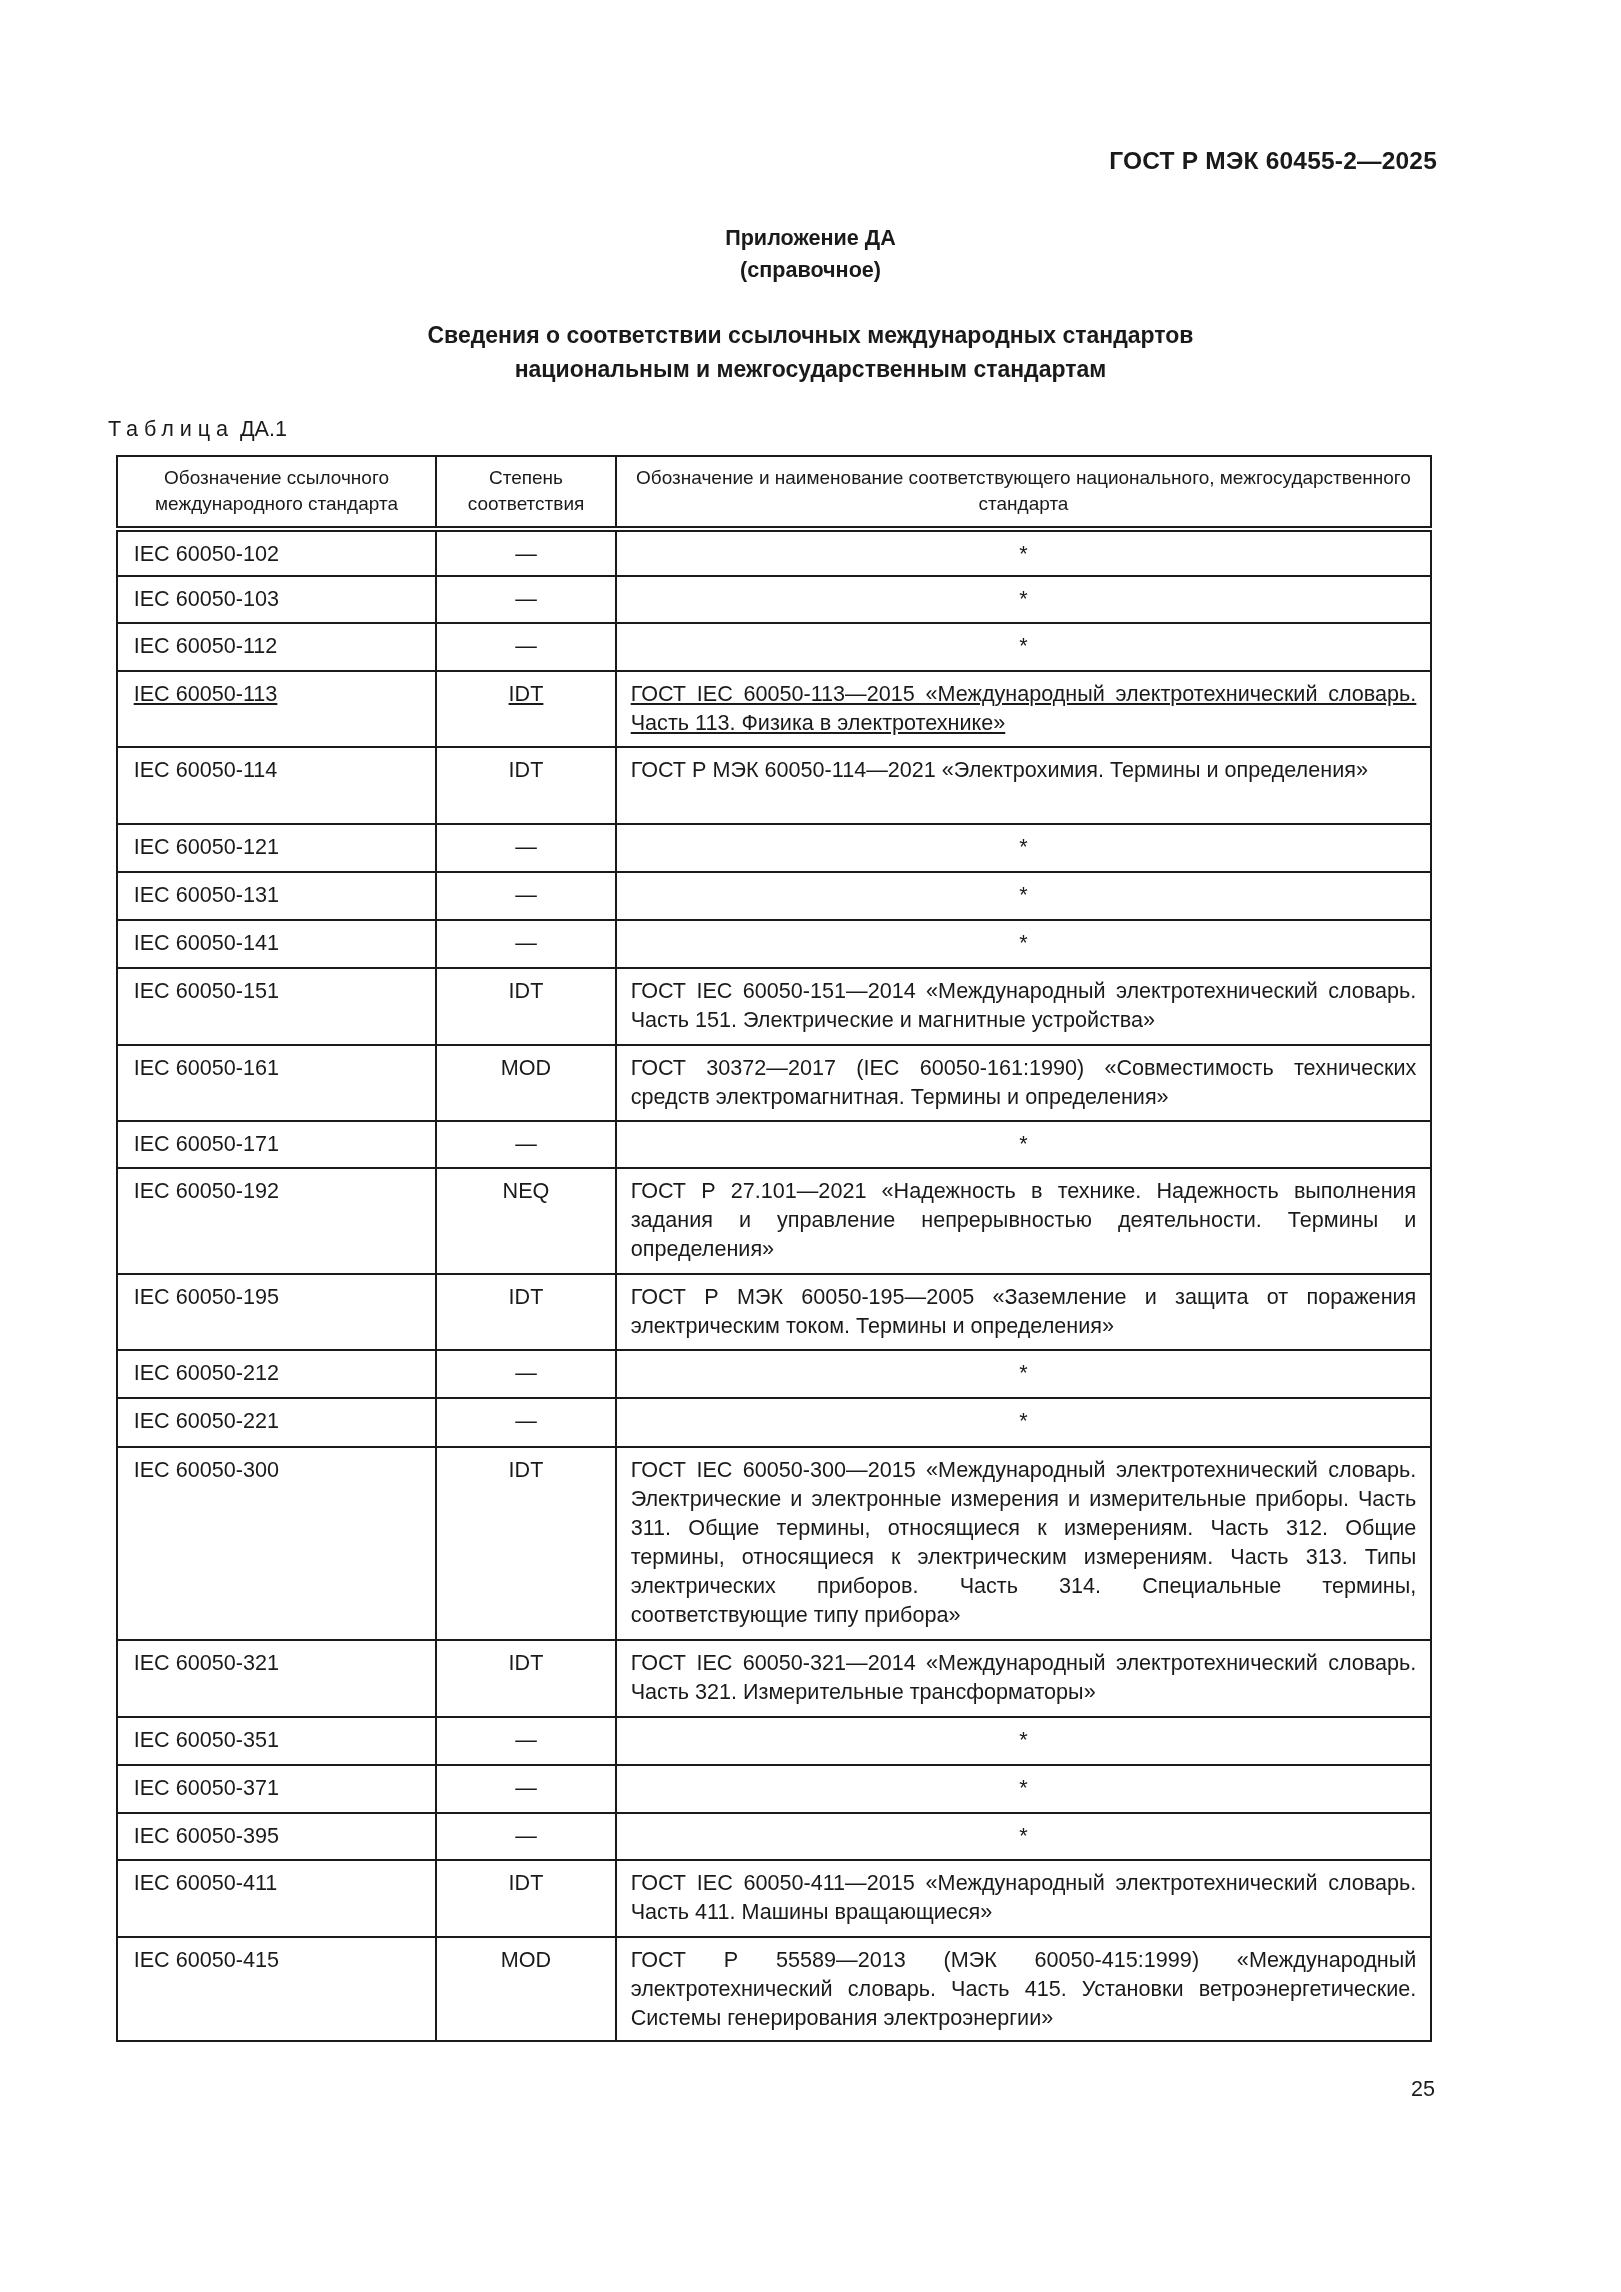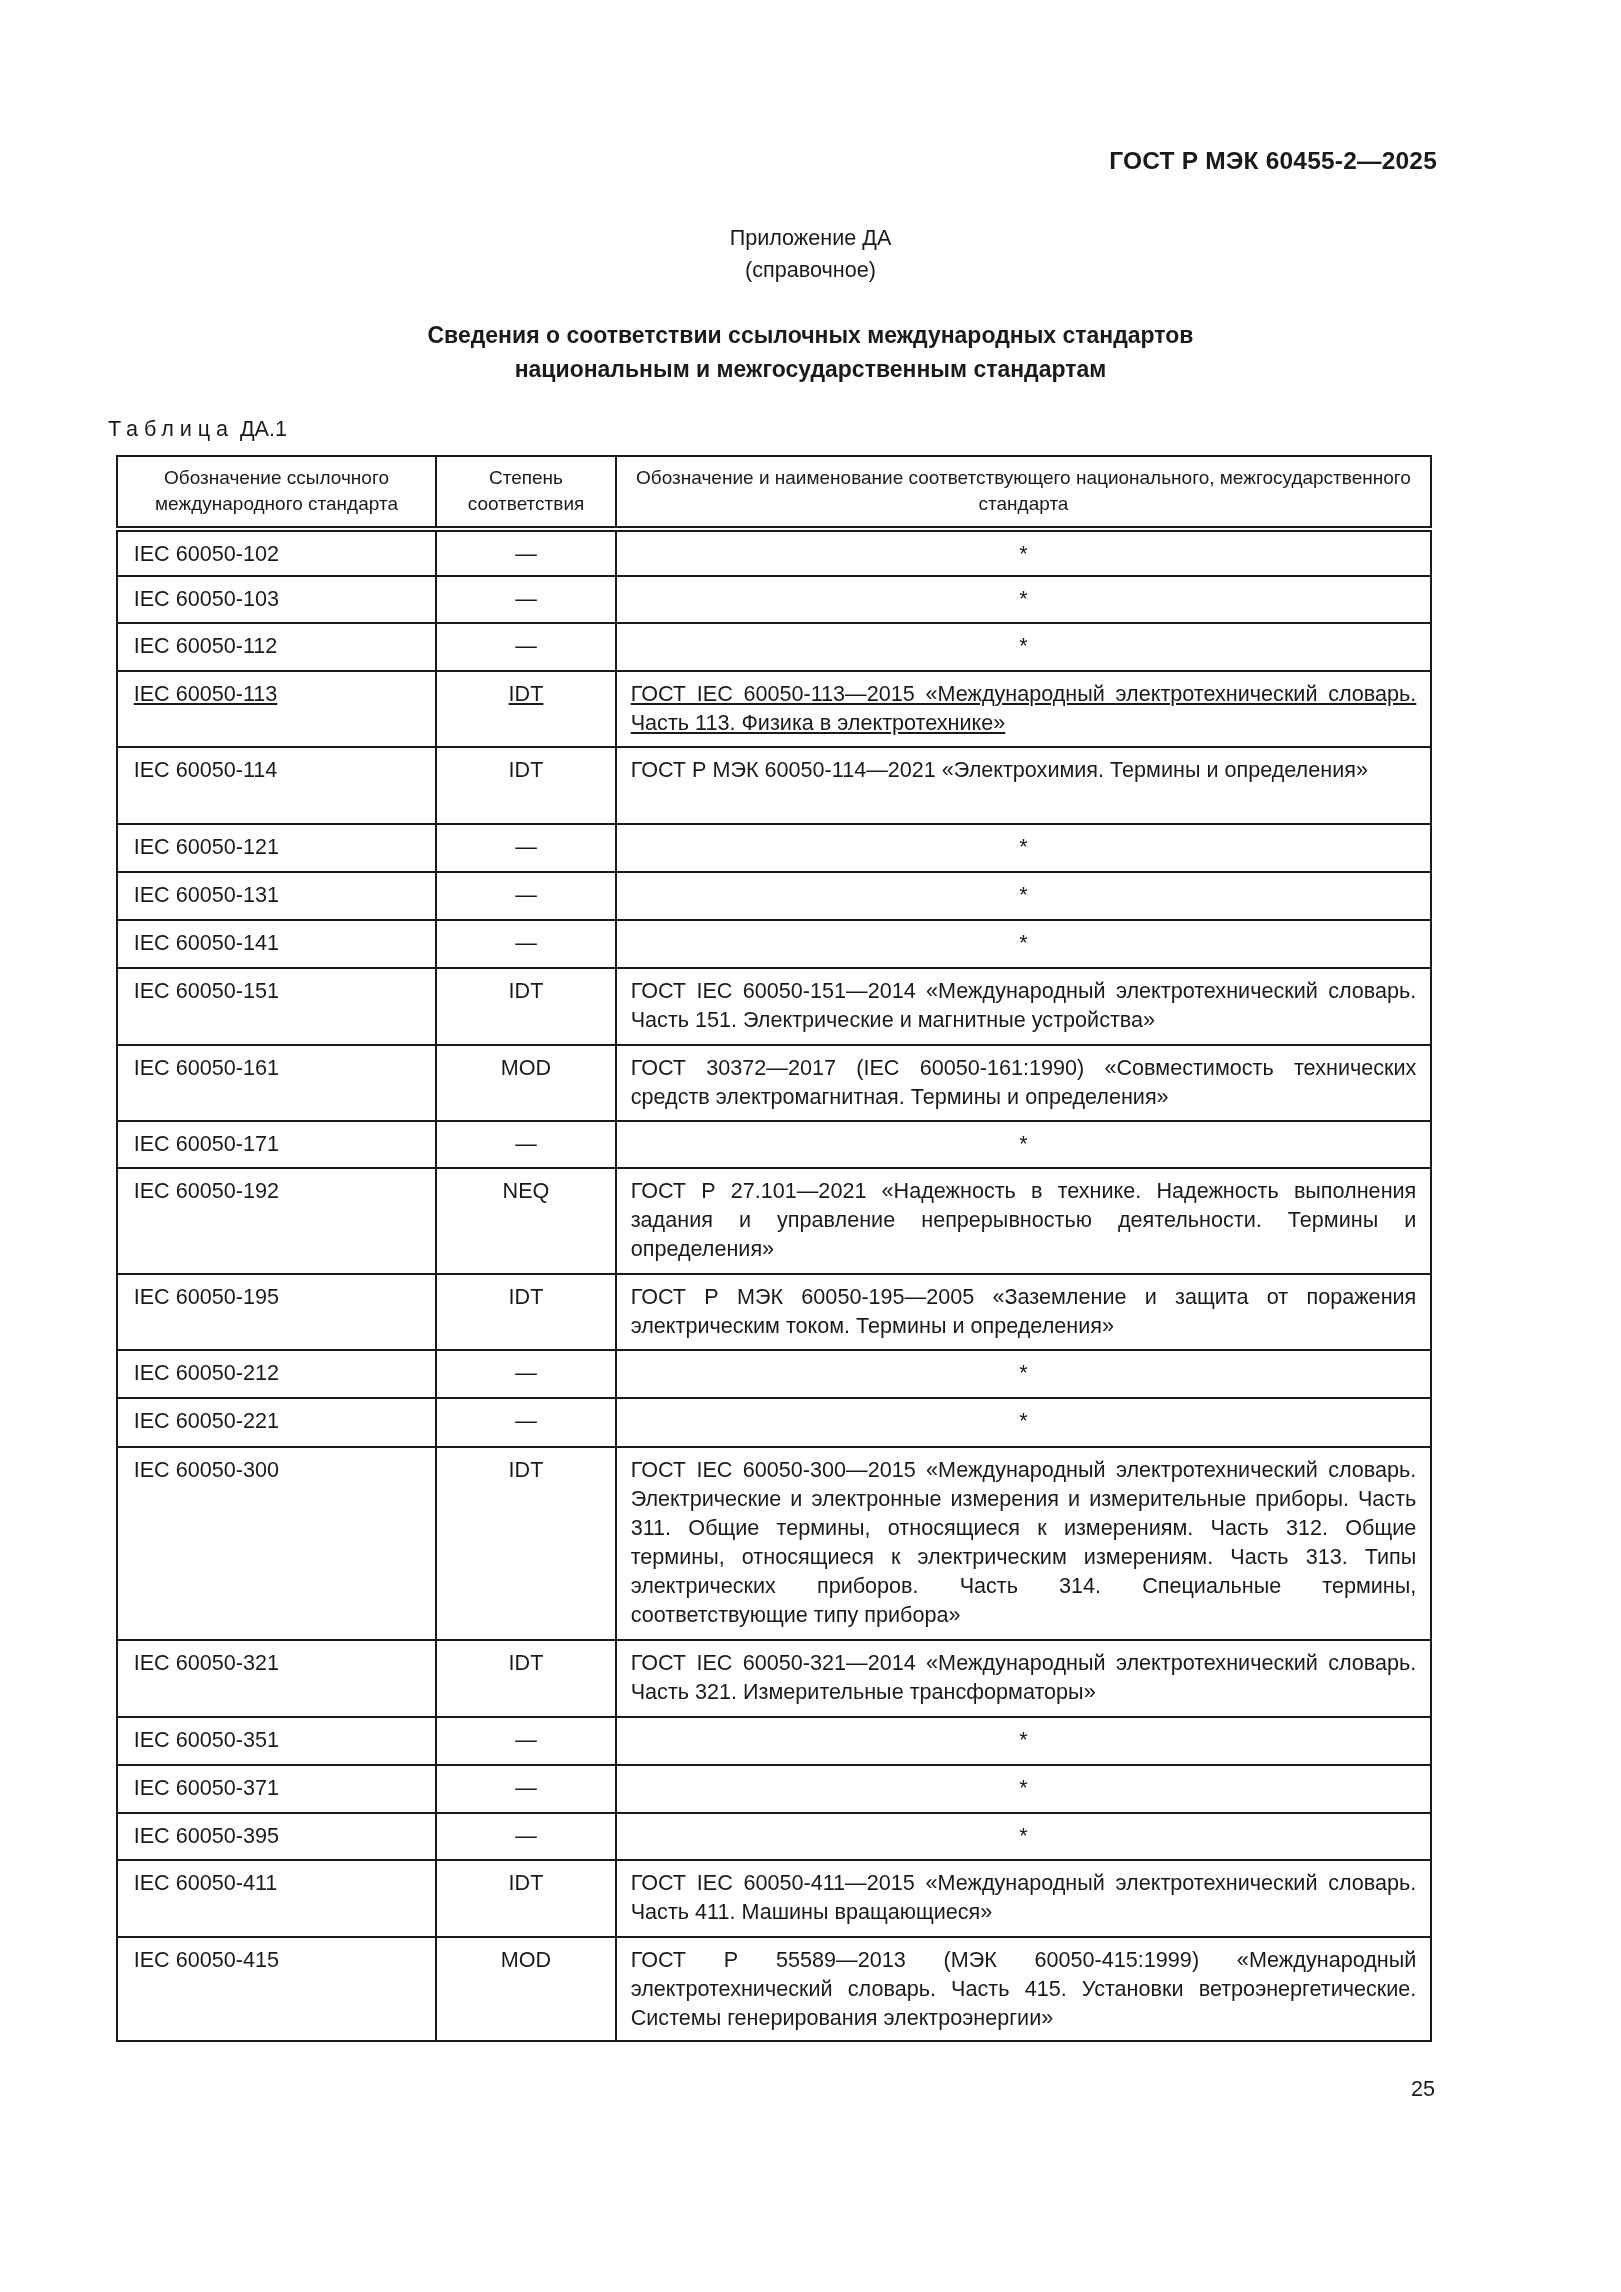--- a/index.html
+++ b/index.html
@@ -1,19 +1,19 @@
 <!DOCTYPE html>
 <html><head>
 <meta charset="utf-8">
 <style>
   html, body { margin: 0; padding: 0; background: #ffffff; }
   body { width: 1621px; height: 2293px; position: relative; overflow: hidden;
          font-family: "Liberation Sans", sans-serif; color: #1a1a1a; }
   .doc-code { position: absolute; top: 147px; right: 184px; font-size: 24.5px; font-weight: bold; letter-spacing: 0.2px; }
-  .appendix { position: absolute; left: 0; width: 1621px; text-align: center; font-weight: normal; }
+  .appendix { position: absolute; left: 0; width: 1621px; text-align: center; font-weight: bold; }
   .appendix-title { top: 225px; font-size: 21.6px; }
   .appendix-sub { top: 257px; font-size: 21.6px; }
   .section-title { position: absolute; left: 0; width: 1621px; text-align: center; font-weight: bold; font-size: 23px; line-height: 34px; top: 318px; }
   .table-caption { position: absolute; left: 108px; top: 416px; font-size: 21.6px; }
   .table-caption .spaced { letter-spacing: 5.9px; }
   table.main { position: absolute; left: 116px; top: 455px; width: 1313px; border-collapse: collapse; table-layout: fixed; font-size: 21.6px; }
   table.main td, table.main th { border: 2.9px solid #1a1a1a; vertical-align: top; padding: 0; }
   table.main th { font-weight: normal; font-size: 19px; line-height: 26px; text-align: center; vertical-align: middle; padding: 5.9px 5.9px; height: 57px; }
   tr.header-row th { border-bottom: 6.9px double #1a1a1a; }
   col.c1 { width: 319px; }

